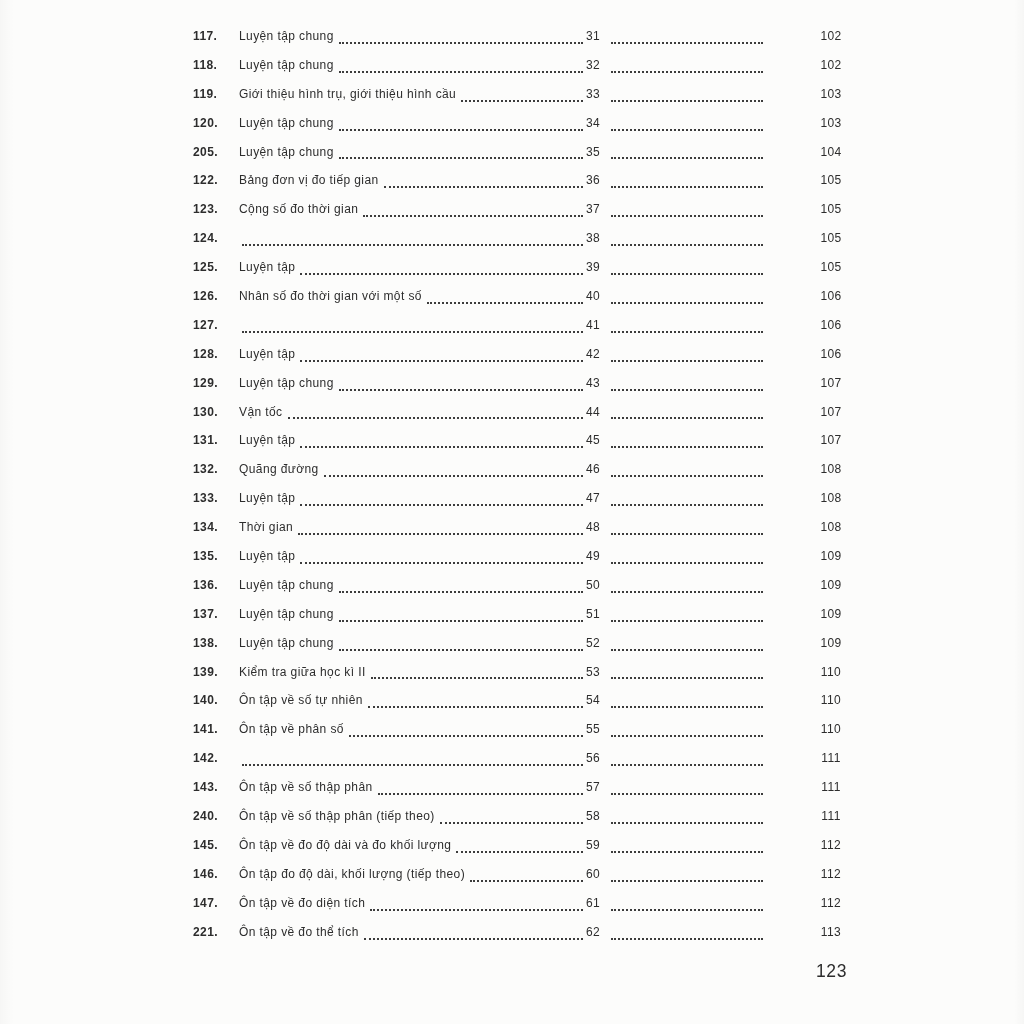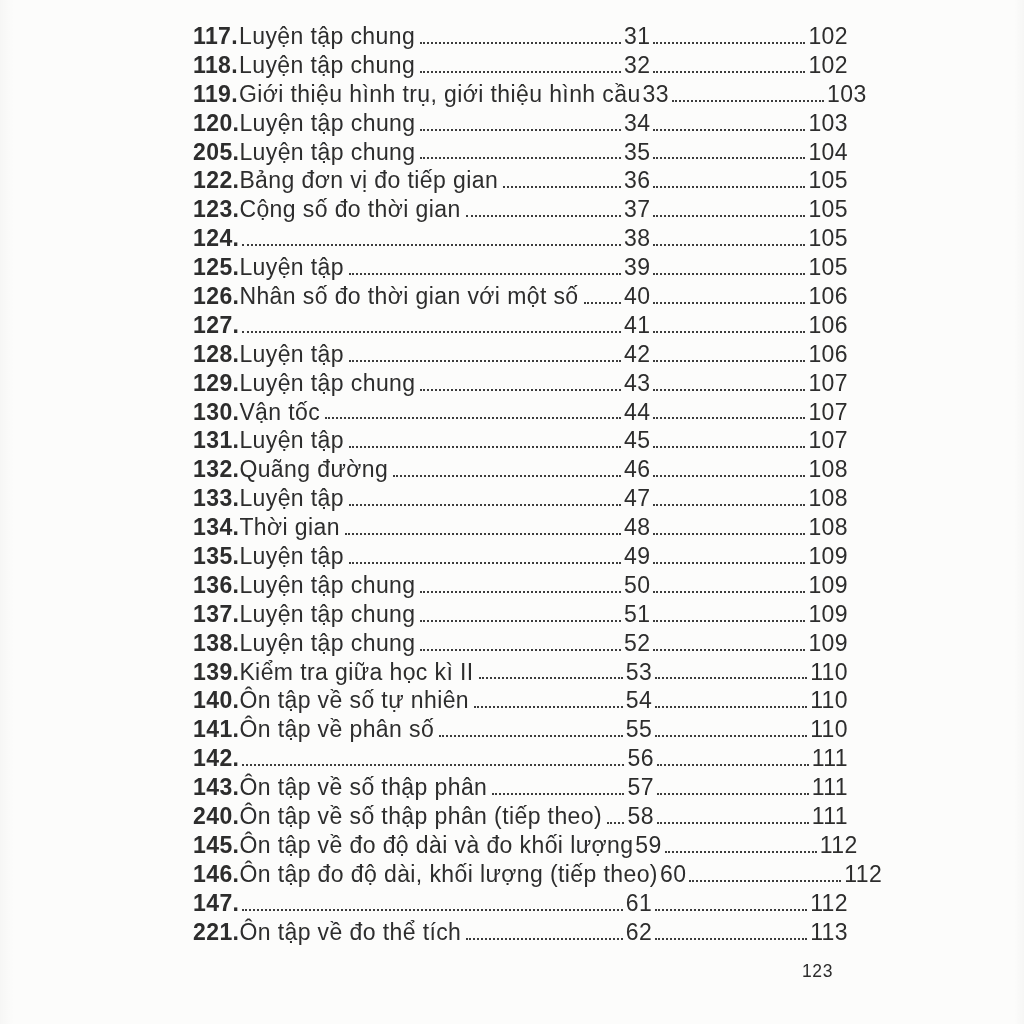--- a/index.html
+++ b/index.html
@@ -30,21 +30,21 @@
     position: absolute;
     left: 193px;
     top: 22px;
     width: 655px;
   }
   .row {
     display: flex;
     align-items: stretch;
     height: 28.9px;
     line-height: 28.9px;
-    font-size: 23px;
+    font-size: 12px;
     letter-spacing: 0.4px;
     color: var(--text);
     white-space: nowrap;
   }
   .no {
     flex: 0 0 46px;
     font-weight: 700;
   }
   .title {
     flex: 0 0 auto;
@@ -62,25 +62,26 @@
     border-bottom: 2.4px dotted var(--dots);
   }
   .l1 { flex: 1 1 auto; }
   .l2 { flex: 0 0 158px; }
   .lesson {
     flex: 0 0 22px;
     text-align: left;
   }
   .pg {
     flex: 0 0 34px;
-    text-align: left;
+    text-align: center;
+    margin-left: 48px;
   }
   .footer {
     position: absolute;
-    left: 196px;
+    left: 210px;
     top: 957px;
     width: 637px;
     height: 28px;
     line-height: 28px;
     text-align: right;
     font-size: 17.5px;
     letter-spacing: 0.6px;
     color: var(--text);
   }
 </style>
@@ -351,20 +352,21 @@
     <span class="no">146.</span>
     <span class="title">Ôn tập đo độ dài, khối lượng (tiếp theo)</span>
     <span class="leader l1"></span>
     <span class="lesson">60</span>
     <span class="leader l2"></span>
     <span class="pg">112</span>
   </div>
 
   <div class="row">
     <span class="no">147.</span>
+    <span class="title">Ôn tập về đo diện tích</span>
     <span class="leader l1"></span>
     <span class="lesson">61</span>
     <span class="leader l2"></span>
     <span class="pg">112</span>
   </div>
 
   <div class="row">
     <span class="no">221.</span>
     <span class="title">Ôn tập về đo thể tích</span>
     <span class="leader l1"></span>

